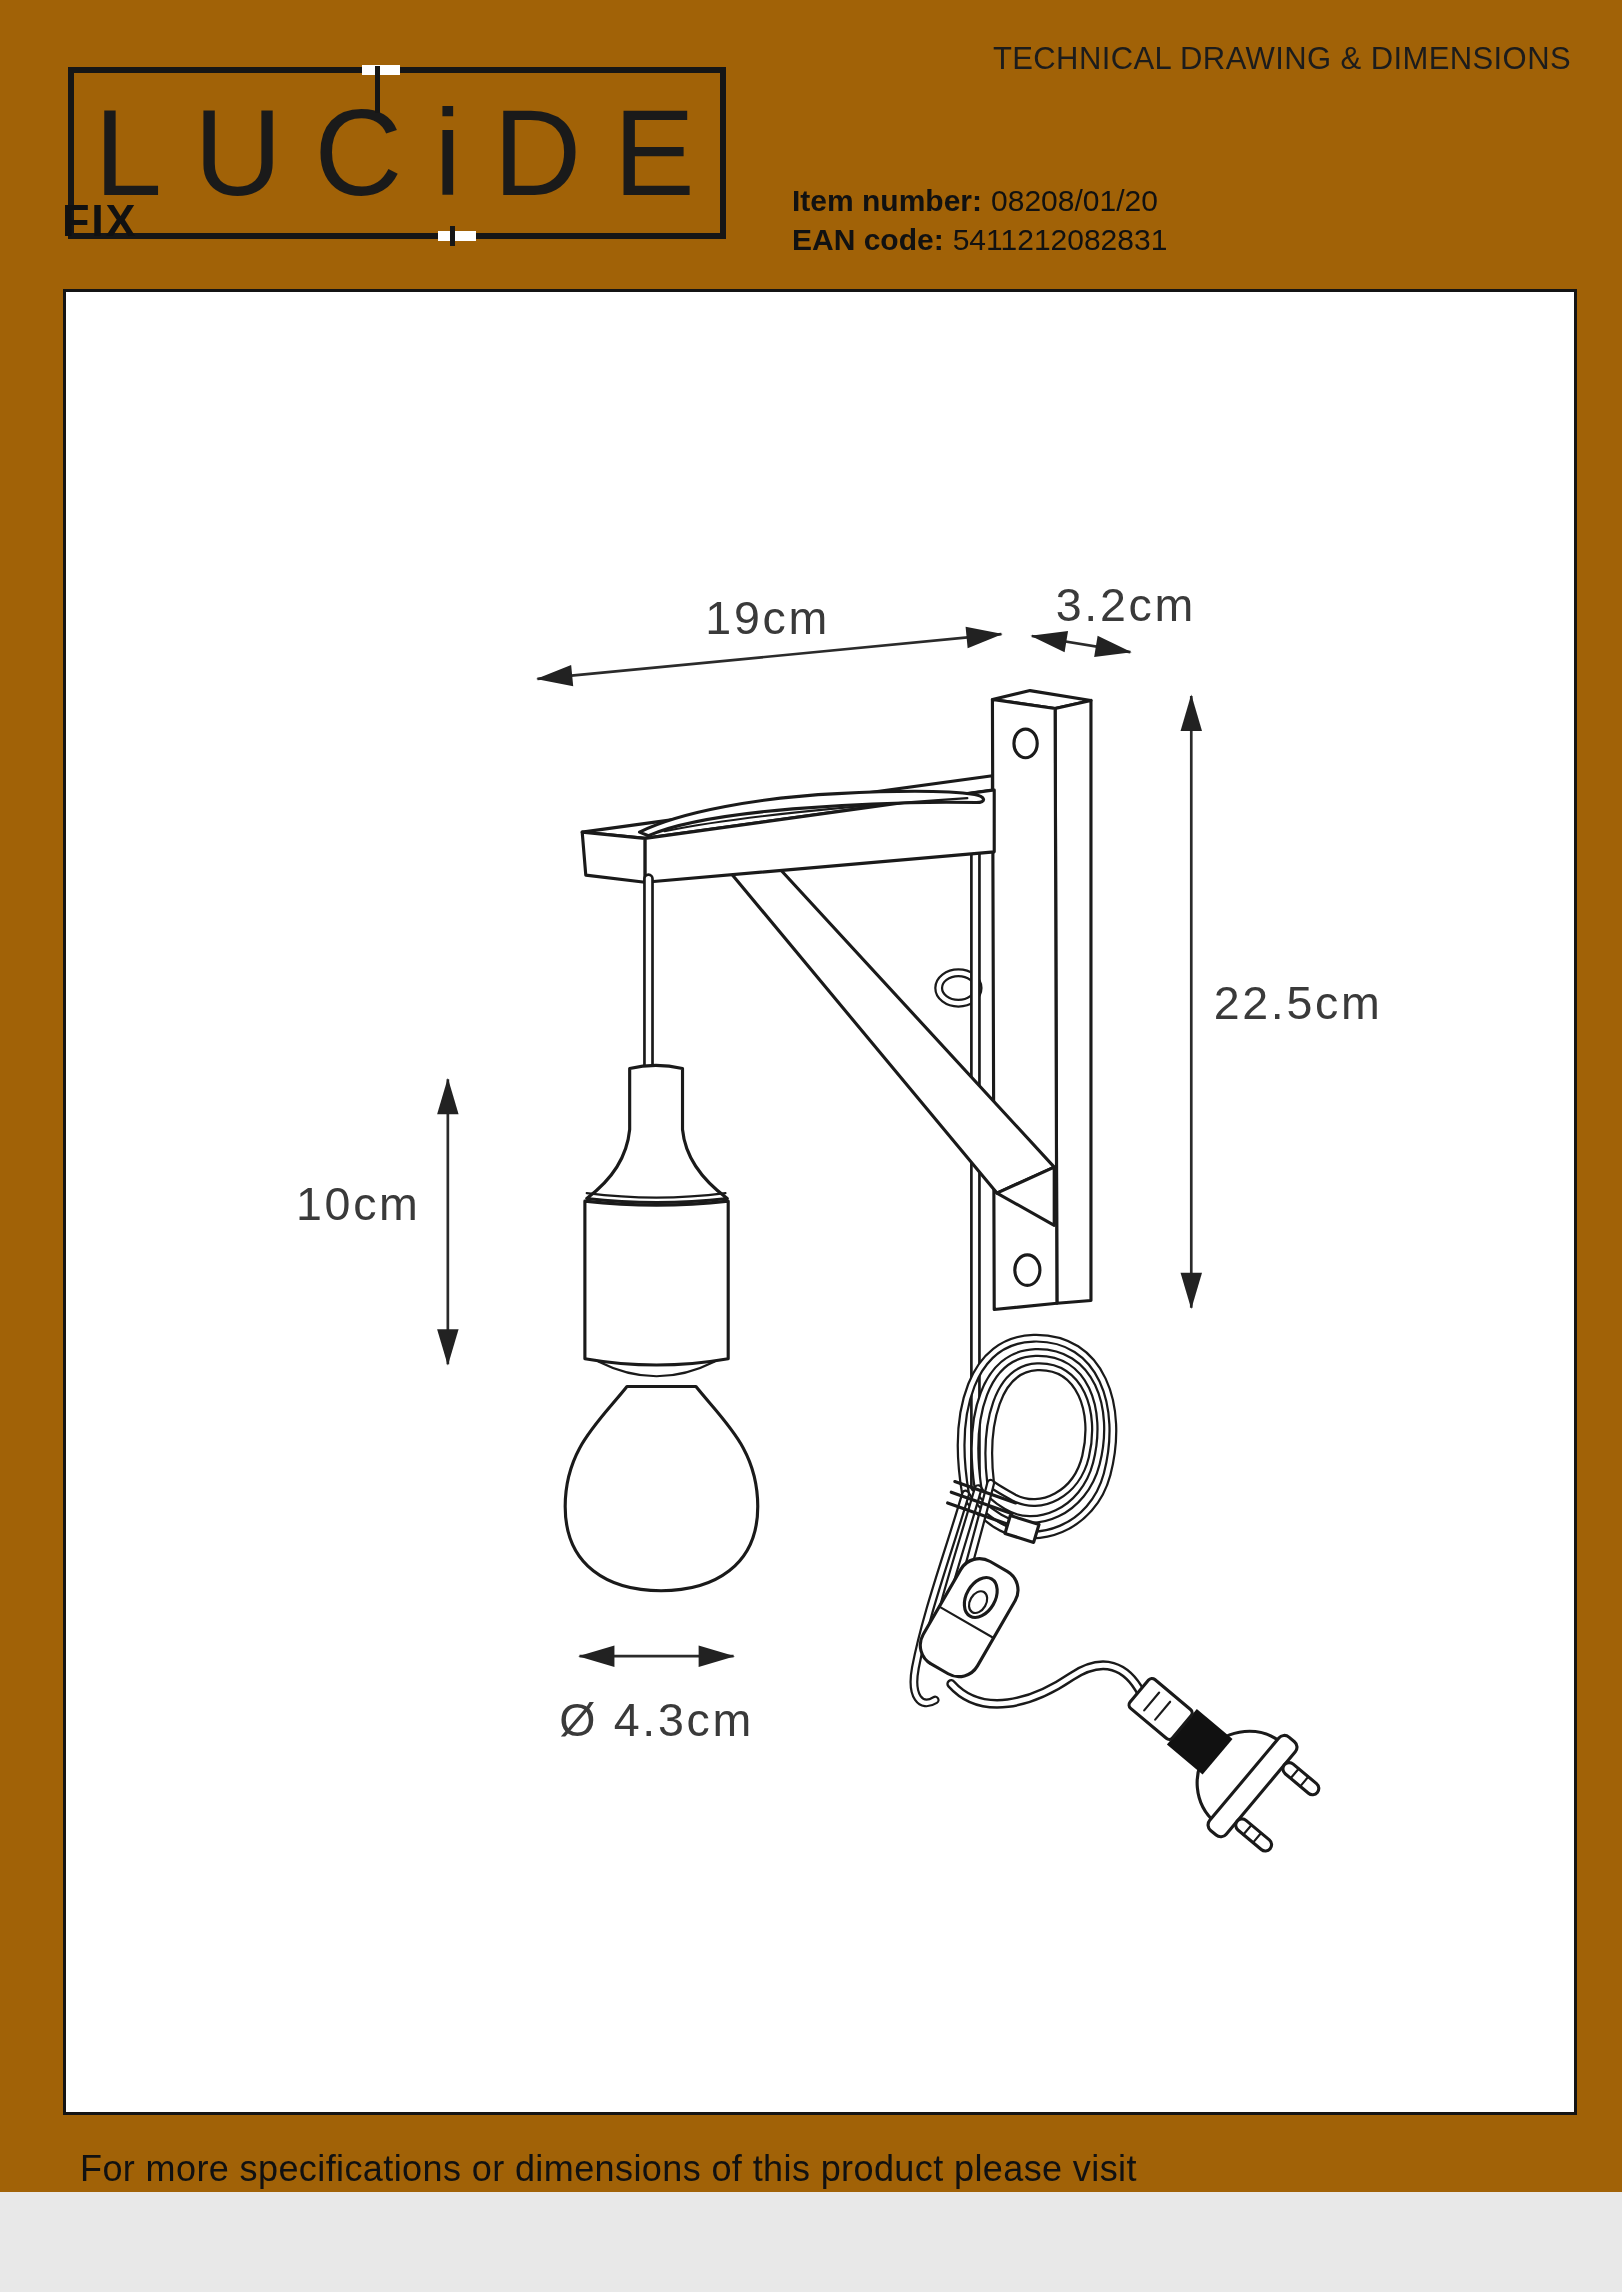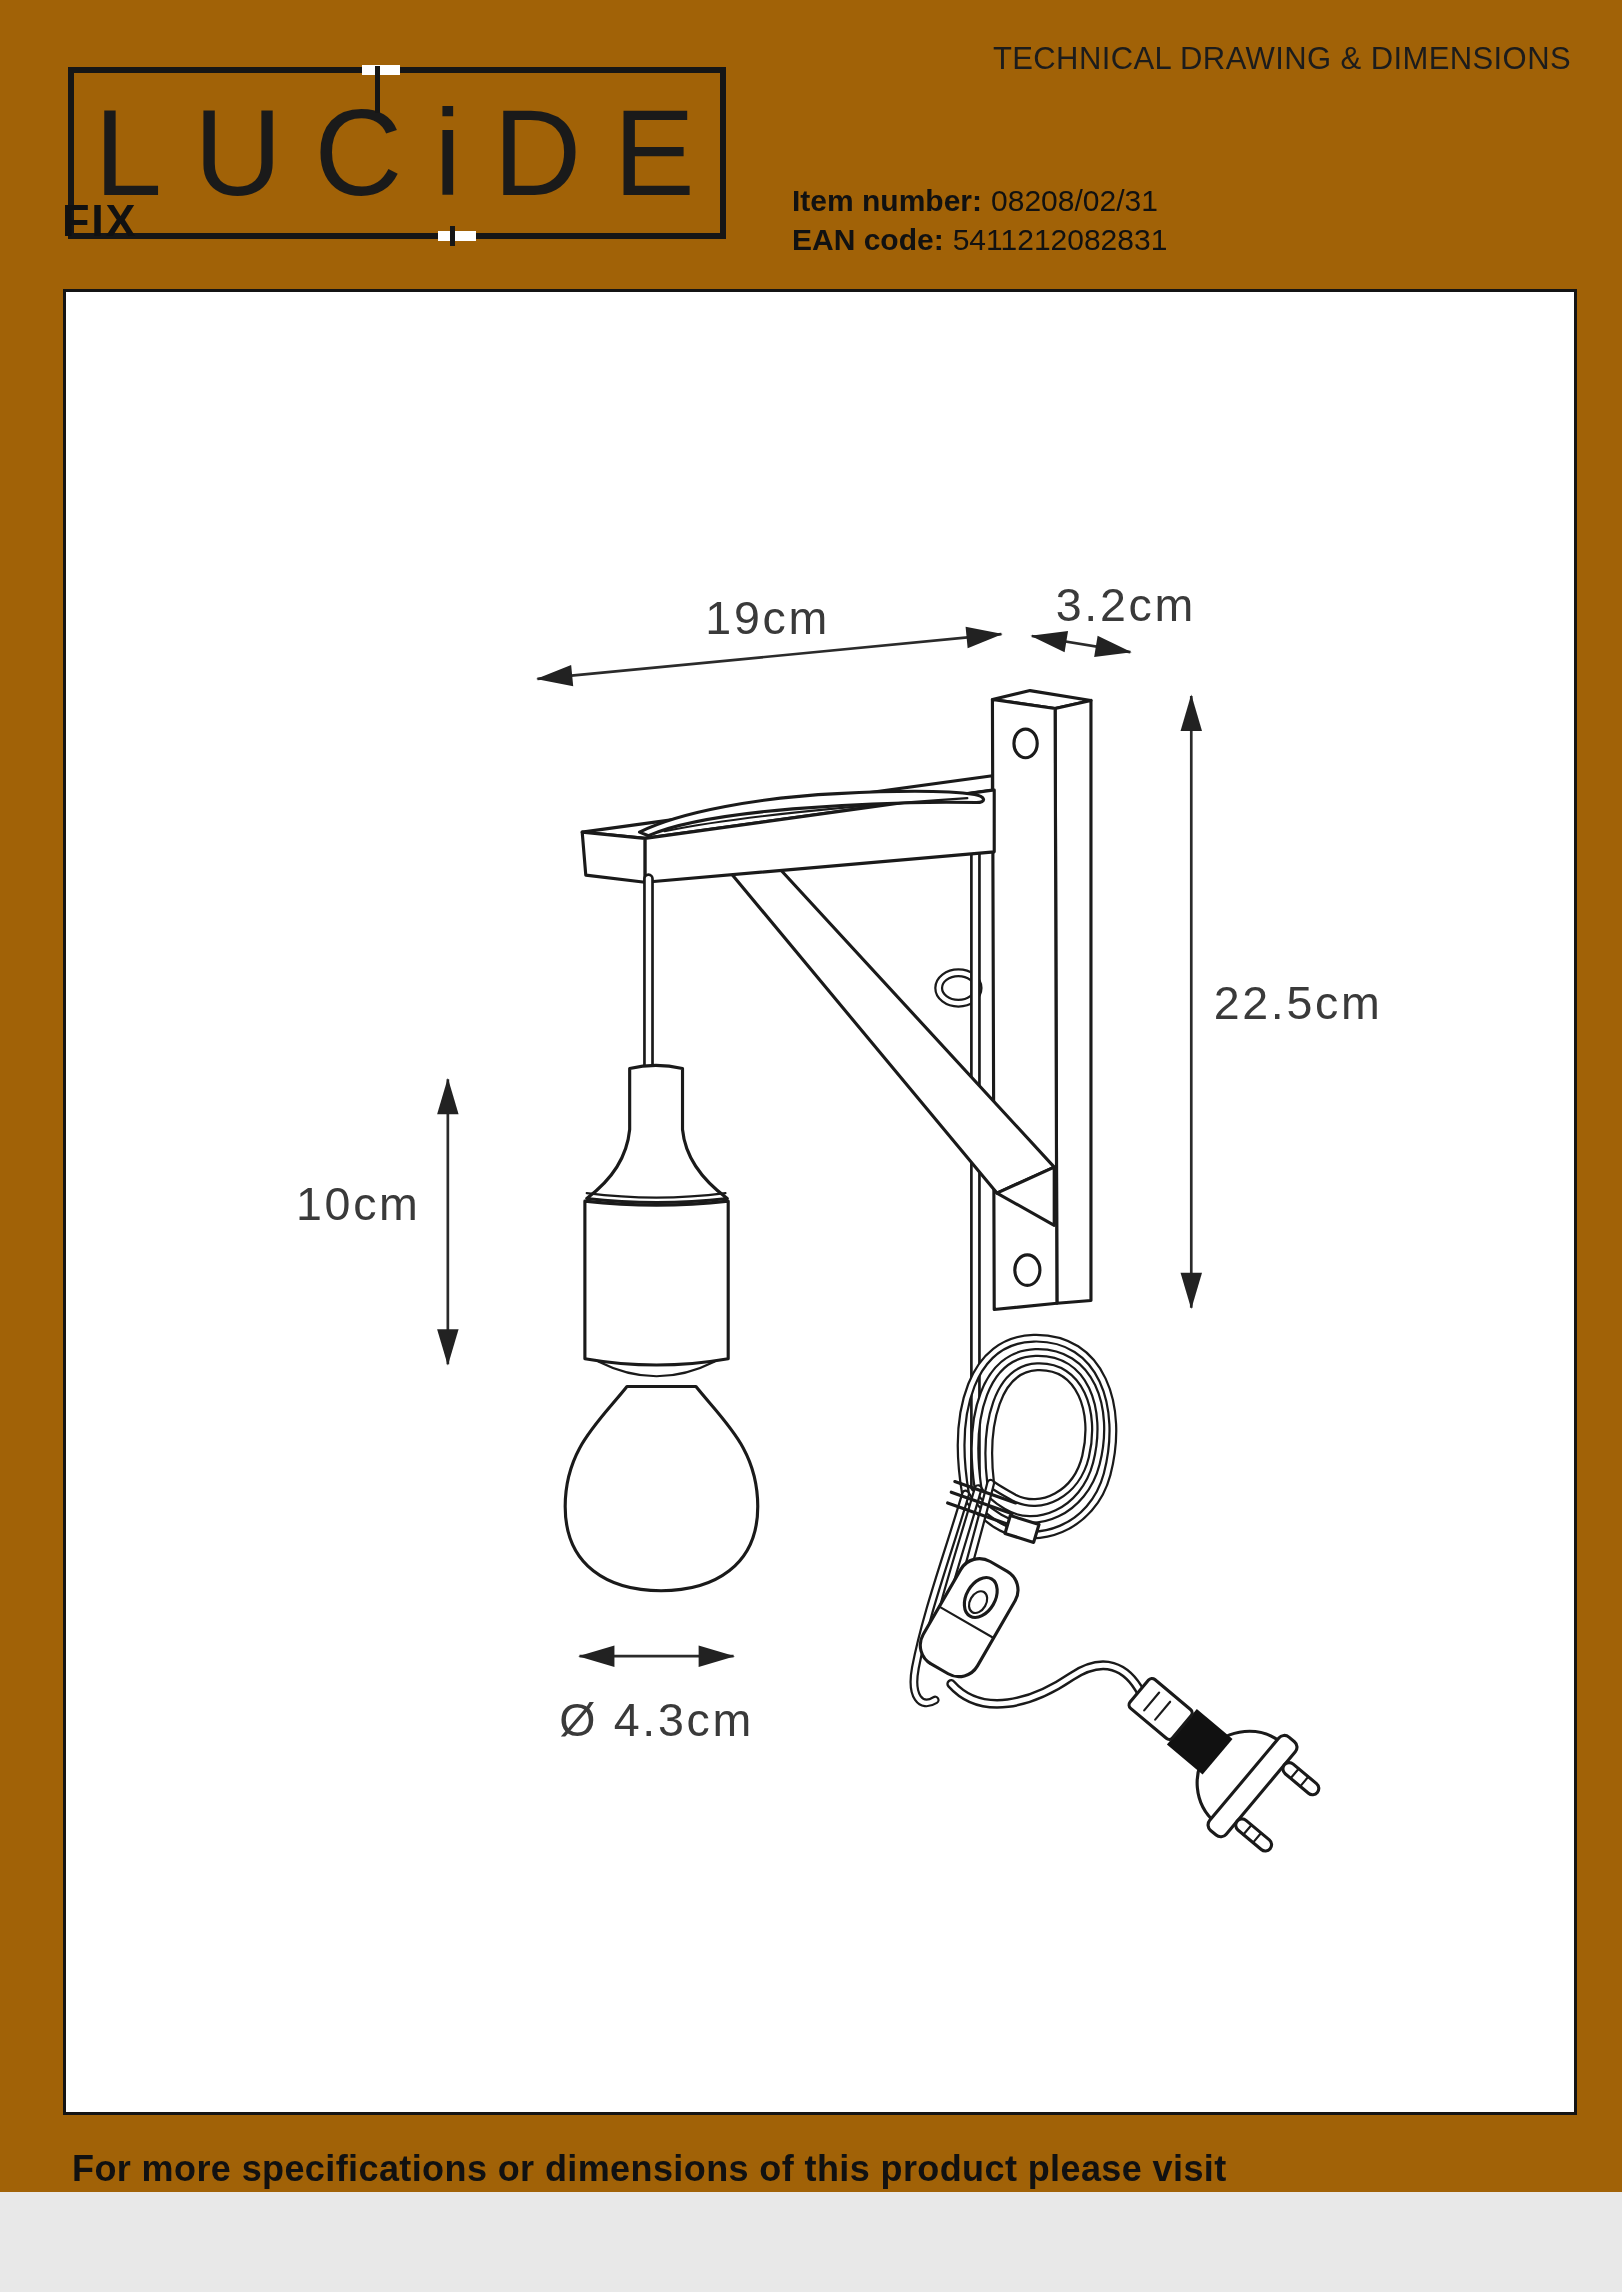--- a/index.html
+++ b/index.html
@@ -51,22 +51,22 @@
   .t-o{stroke:#1a1a1a;fill:none;stroke-linecap:round;stroke-linejoin:round;}
   .t-i{stroke:#ffffff;fill:none;stroke-linecap:round;stroke-linejoin:round;}
   .dimline{stroke:#2b2b2b;stroke-width:3;fill:none;}
   .dimtext{
     font-family:"Liberation Sans",sans-serif;font-size:52px;letter-spacing:3px;
     fill:#3a3a3a;
   }
 
   
   .footer-line1{
-    position:absolute;left:72px;top:2148px;
-    font-size:36px;font-weight:bold;letter-spacing:0.4px;color:#111;white-space:nowrap;text-align:center;
+    position:absolute;left:80px;top:2148px;
+    font-size:36px;font-weight:normal;letter-spacing:0.4px;color:#111;white-space:nowrap;text-align:center;
   }
   .footer-site{
     position:absolute;left:72px;top:2196px;
     font-size:54px;font-weight:bold;letter-spacing:0.9px;color:#111;
   }
 </style>
 </head>
 <body>
 
 <div id="page">
@@ -77,21 +77,21 @@
     <div class="logo-text">LUCiDE</div>
     <div class="logo-gap top"></div>
     <div class="logo-gap bottom"></div>
     <div class="logo-stub"></div>
     <div class="logo-stem"></div>
   </div>
 
   <div class="product-name">FIX</div>
 
   <div class="info-block">
-    <div class="info-row"><b>Item number:</b><span>08208/02/31</span></div>
+    <div class="info-row"><b>Item number:</b><span>08208/01/20</span></div>
     <div class="info-row"><b>EAN code:</b><span>5411212082831</span></div>
   </div>
 
   <div class="drawing-frame"></div>
 
   <svg class="draw" width="1623" height="2293" viewBox="0 0 1812 2560">
     <defs>
       <marker id="ah" markerWidth="15" markerHeight="9" refX="13.5" refY="4.5" orient="auto-start-reverse" markerUnits="strokeWidth">
         <path d="M0.5,0.5 L14,4.5 L0.5,8.5 Z" fill="#222"></path>
       </marker>

